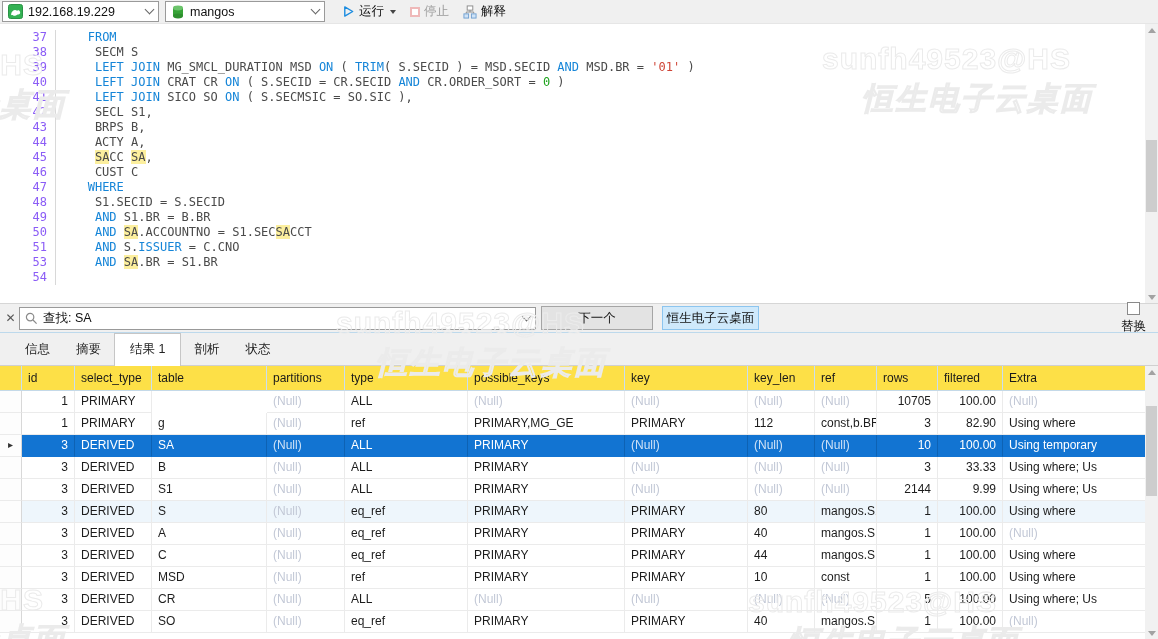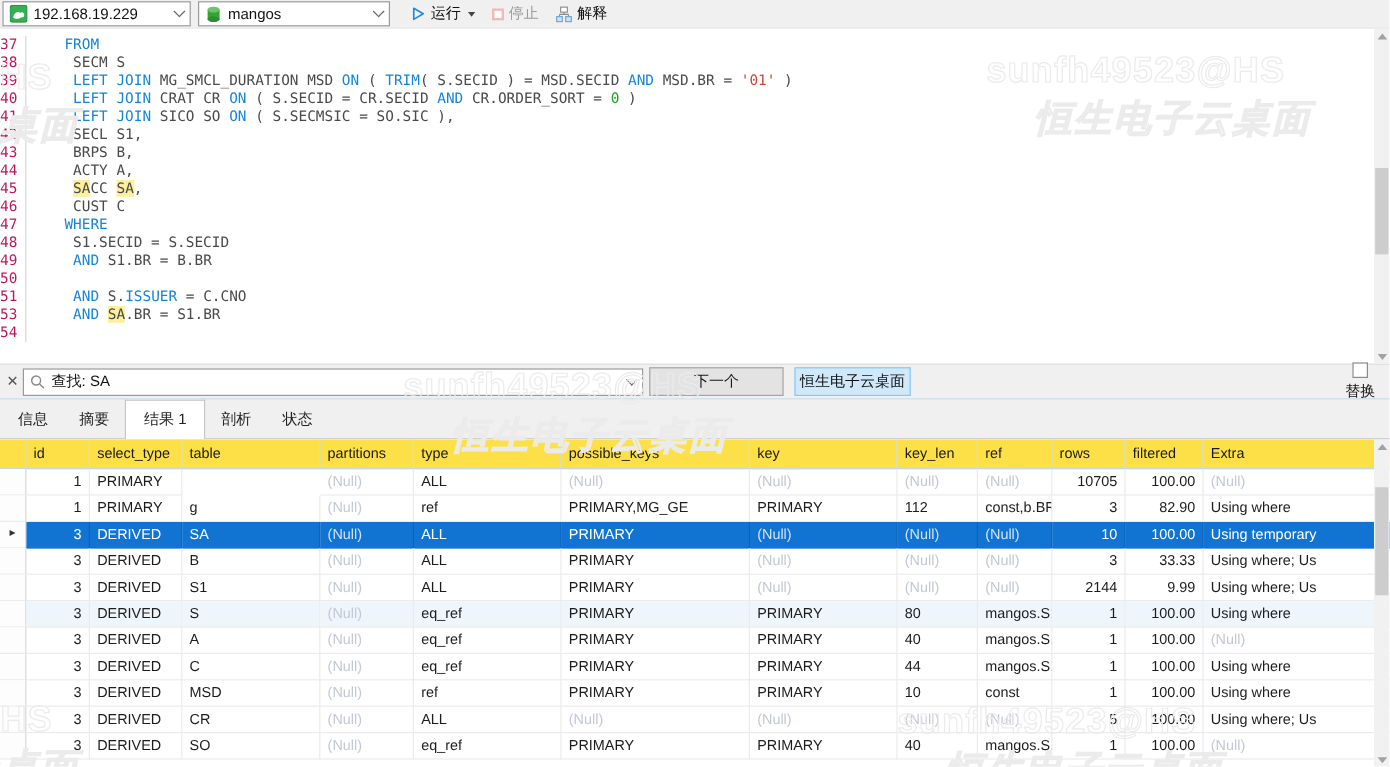--- a/index.html
+++ b/index.html
@@ -20,21 +20,21 @@
   .tb-btn.disabled { color:#9b9b9b; }
   .mini-down { width:0; height:0; border:3.5px solid transparent; border-top:4.5px solid #444;
     margin-top:4px; margin-left:2px; }
   .stop-ico { width:10px; height:10px; border:2px solid #efb9b9; background:#fff; }
 
   
   .editor { position:absolute; top:24px; left:0; right:0; height:280px; background:#fff;
     border-bottom:1px solid #d6d6d6; padding-top:6px; overflow:hidden; }
   .code-line { display:flex; height:15px; line-height:15px;
     font-family:"DejaVu Sans Mono",monospace; font-size:12px; white-space:pre; }
-  .ln { width:22px; text-align:right; padding-right:8px; color:#be185d; flex:none;
+  .ln { width:56px; text-align:right; padding-right:8px; color:#8b5cf6; flex:none;
     border-right:1px solid #d8d8d8; }
   .code { padding-left:10px; }
   .tok-p { color:#4a4a4a; }
   .tok-k { color:#1585d8; }
   .tok-s { color:#cf4436; }
   .tok-n { color:#1ea31e; }
   .tok-h { color:#4a4a4a; background:#fcef9e; }
 
   
   .vscroll { position:absolute; right:0; width:13px; background:#f1f1f1; z-index:5; }
@@ -55,21 +55,21 @@
   .win-btn { height:24px; background:#e3e3e3; border:1px solid #a5a5a5; font-size:12.5px;
     font-family:"Liberation Sans",sans-serif; color:#111; }
   .btn-next { width:112px; margin-left:5px; }
   .btn-hl { width:97px; margin-left:9px; background:#cfe9fb; border-color:#8cc5ef; }
   .replace { margin-left:auto; margin-right:12px; display:flex; align-items:center; gap:3px;
     font-size:12.5px; color:#111;flex-direction:column; }
   .cb { width:13px; height:13px; background:#fff; border:1px solid #8a8a8a; }
 
   
   .tabbar { position:absolute; top:333px; left:0; right:0; height:33px; background:#f0f0f0;
-    display:flex; align-items:flex-end; padding-left:2px; border-bottom:1px solid #d0d0d0; }
+    display:flex; align-items:flex-end; padding-left:12px; border-bottom:1px solid #d0d0d0; }
   .tab { padding:5px 13px 7px; font-size:12.5px; color:#222; }
   .tab.active { background:#fff; border:1px solid #c6c6c6; border-bottom:none;
     padding:7px 15px 8px; margin-bottom:-1px; }
 
   
   .grid { position:absolute; top:366px; left:0; right:0; bottom:0; background:#fff; overflow:hidden; }
   .grid-header { display:flex; height:25px; background:#fde047; border-bottom:1px solid #c4d9e8; }
   .hcell { flex:none; font-size:12px; color:#1a1a1a; line-height:24px; padding-left:6px;
     border-right:1px solid #c9def0; overflow:hidden; white-space:nowrap; }
   .grow { display:flex; height:22px; }
@@ -142,21 +142,21 @@
       <div class="code-line"><span class="ln">40</span><span class="code"><span class="tok-p">    </span><span class="tok-k">LEFT JOIN</span><span class="tok-p"> CRAT CR </span><span class="tok-k">ON</span><span class="tok-p"> ( S.SECID = CR.SECID </span><span class="tok-k">AND</span><span class="tok-p"> CR.ORDER_SORT = </span><span class="tok-n">0</span><span class="tok-p"> )</span></span></div>
       <div class="code-line"><span class="ln">41</span><span class="code"><span class="tok-p">    </span><span class="tok-k">LEFT JOIN</span><span class="tok-p"> SICO SO </span><span class="tok-k">ON</span><span class="tok-p"> ( S.SECMSIC = SO.SIC ),</span></span></div>
       <div class="code-line"><span class="ln">42</span><span class="code"><span class="tok-p">    SECL S1,</span></span></div>
       <div class="code-line"><span class="ln">43</span><span class="code"><span class="tok-p">    BRPS B,</span></span></div>
       <div class="code-line"><span class="ln">44</span><span class="code"><span class="tok-p">    ACTY A,</span></span></div>
       <div class="code-line"><span class="ln">45</span><span class="code"><span class="tok-p">    </span><span class="tok-h">SA</span><span class="tok-p">CC </span><span class="tok-h">SA</span><span class="tok-p">,</span></span></div>
       <div class="code-line"><span class="ln">46</span><span class="code"><span class="tok-p">    CUST C</span></span></div>
       <div class="code-line"><span class="ln">47</span><span class="code"><span class="tok-p">   </span><span class="tok-k">WHERE</span></span></div>
       <div class="code-line"><span class="ln">48</span><span class="code"><span class="tok-p">    S1.SECID = S.SECID</span></span></div>
       <div class="code-line"><span class="ln">49</span><span class="code"><span class="tok-p">    </span><span class="tok-k">AND</span><span class="tok-p"> S1.BR = B.BR</span></span></div>
-      <div class="code-line"><span class="ln">50</span></div>
+      <div class="code-line"><span class="ln">50</span><span class="code"><span class="tok-p">    </span><span class="tok-k">AND</span><span class="tok-p"> </span><span class="tok-h">SA</span><span class="tok-p">.ACCOUNTNO = S1.SEC</span><span class="tok-h">SA</span><span class="tok-p">CCT</span></span></div>
       <div class="code-line"><span class="ln">51</span><span class="code"><span class="tok-p">    </span><span class="tok-k">AND</span><span class="tok-p"> S.</span><span class="tok-k">ISSUER</span><span class="tok-p"> = C.CNO</span></span></div>
       <div class="code-line"><span class="ln">53</span><span class="code"><span class="tok-p">    </span><span class="tok-k">AND</span><span class="tok-p"> </span><span class="tok-h">SA</span><span class="tok-p">.BR = S1.BR</span></span></div>
       <div class="code-line"><span class="ln">54</span><span class="code"></span></div>
     </div>
   <div class="vscroll" style="top:0; height:100%;">
     <div class="sarr up"></div>
     <div class="thumb" style="top:116px; height:72px;"></div>
     <div class="sarr dn"></div>
   </div>
 </div>

